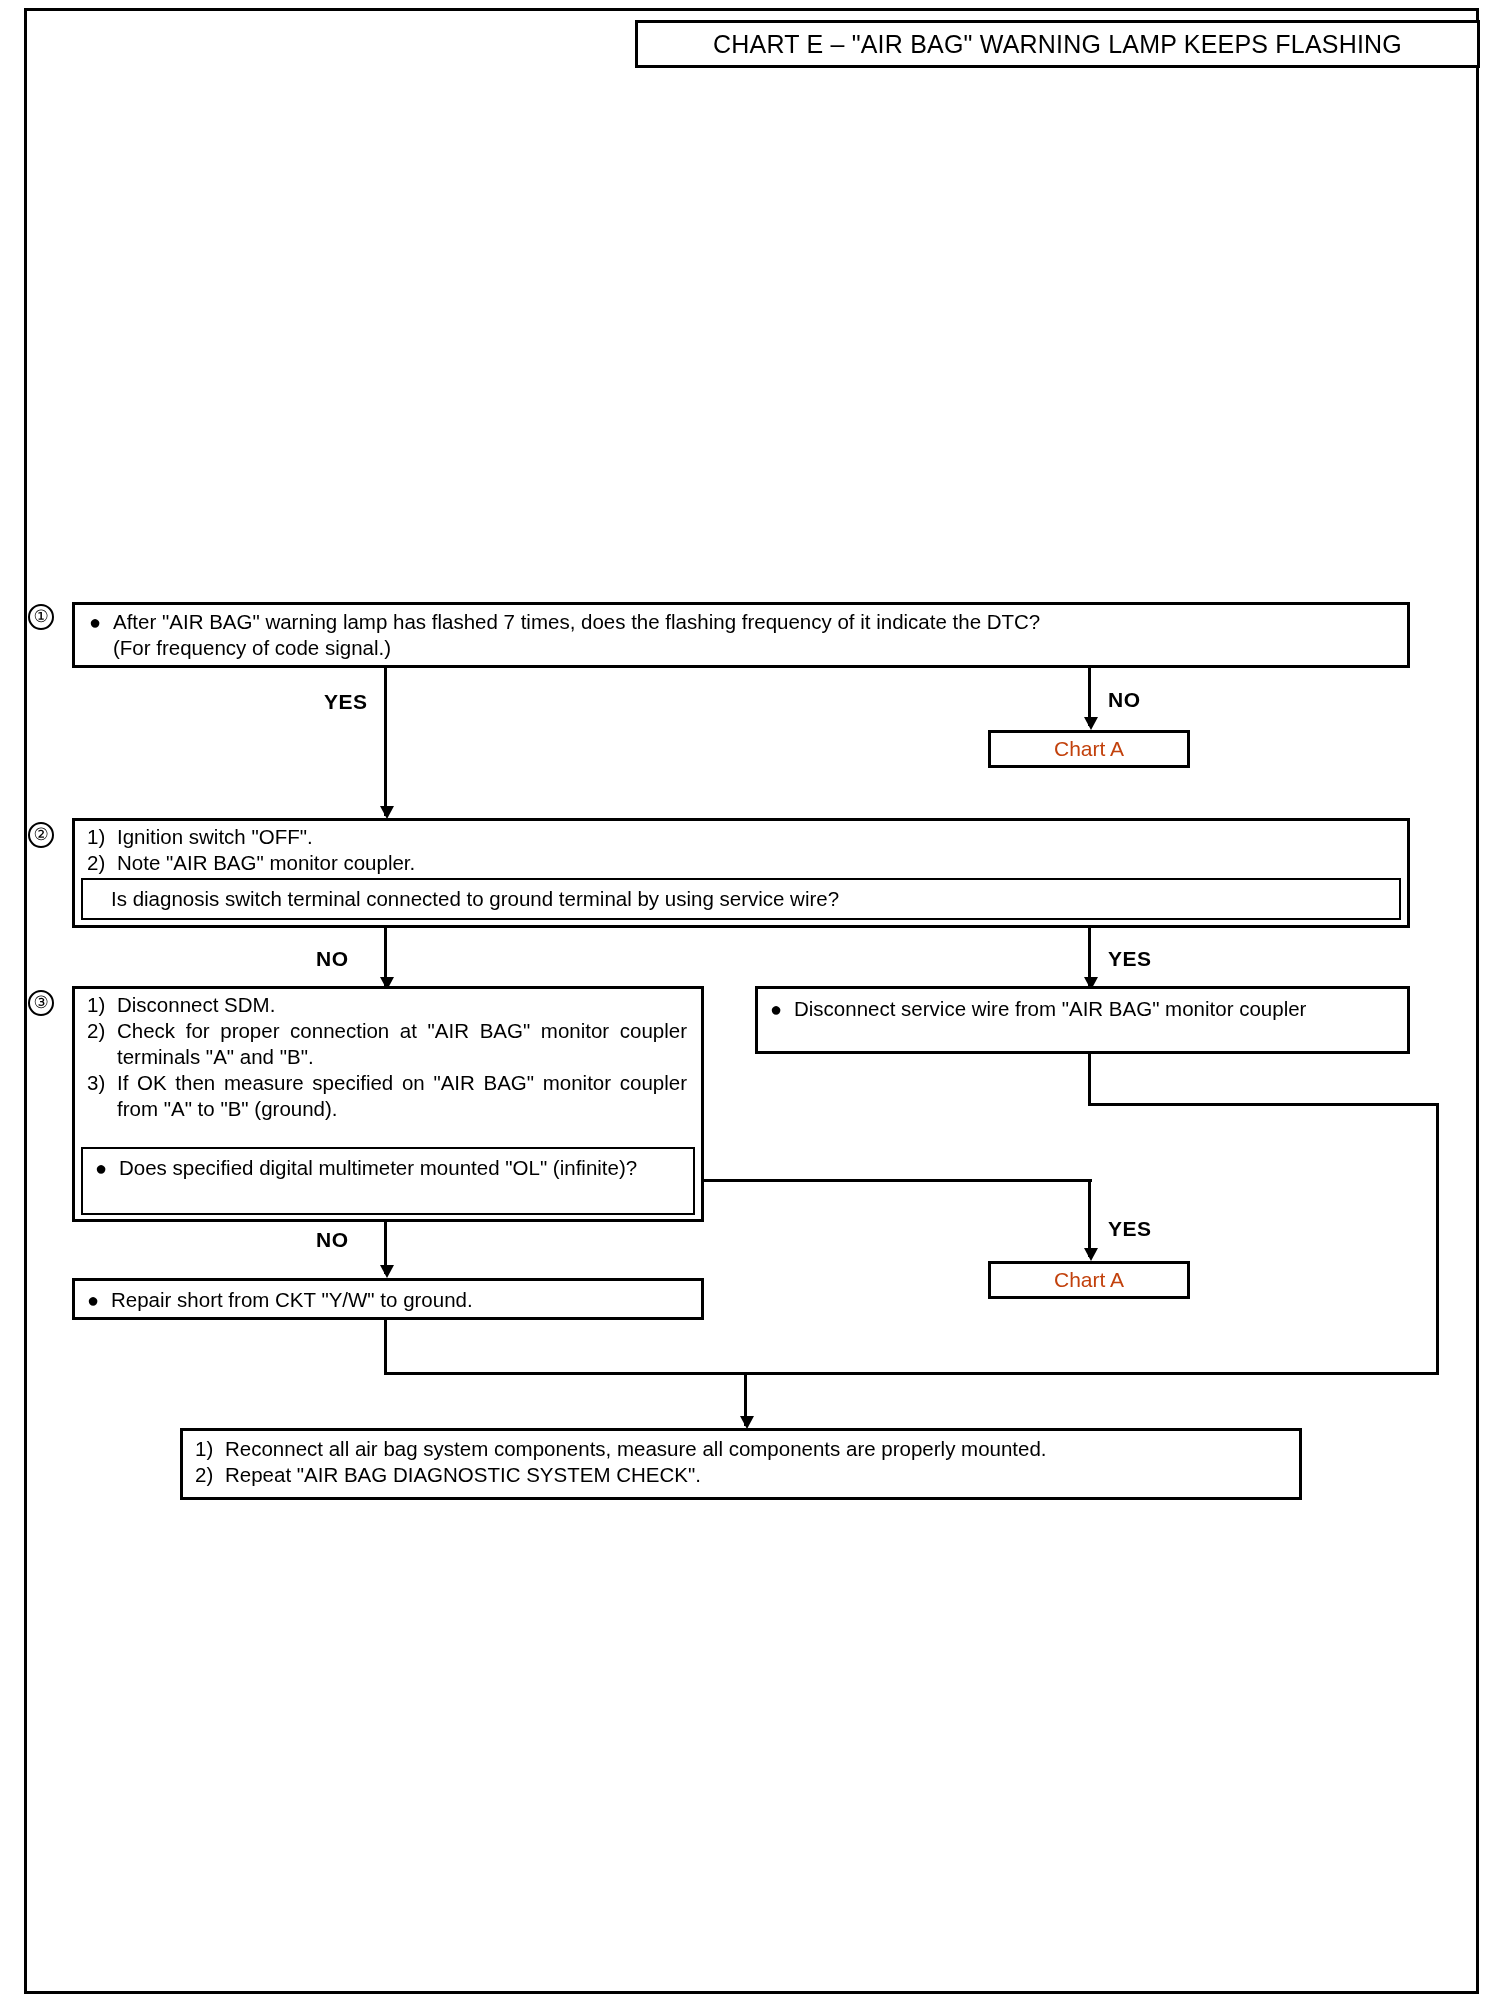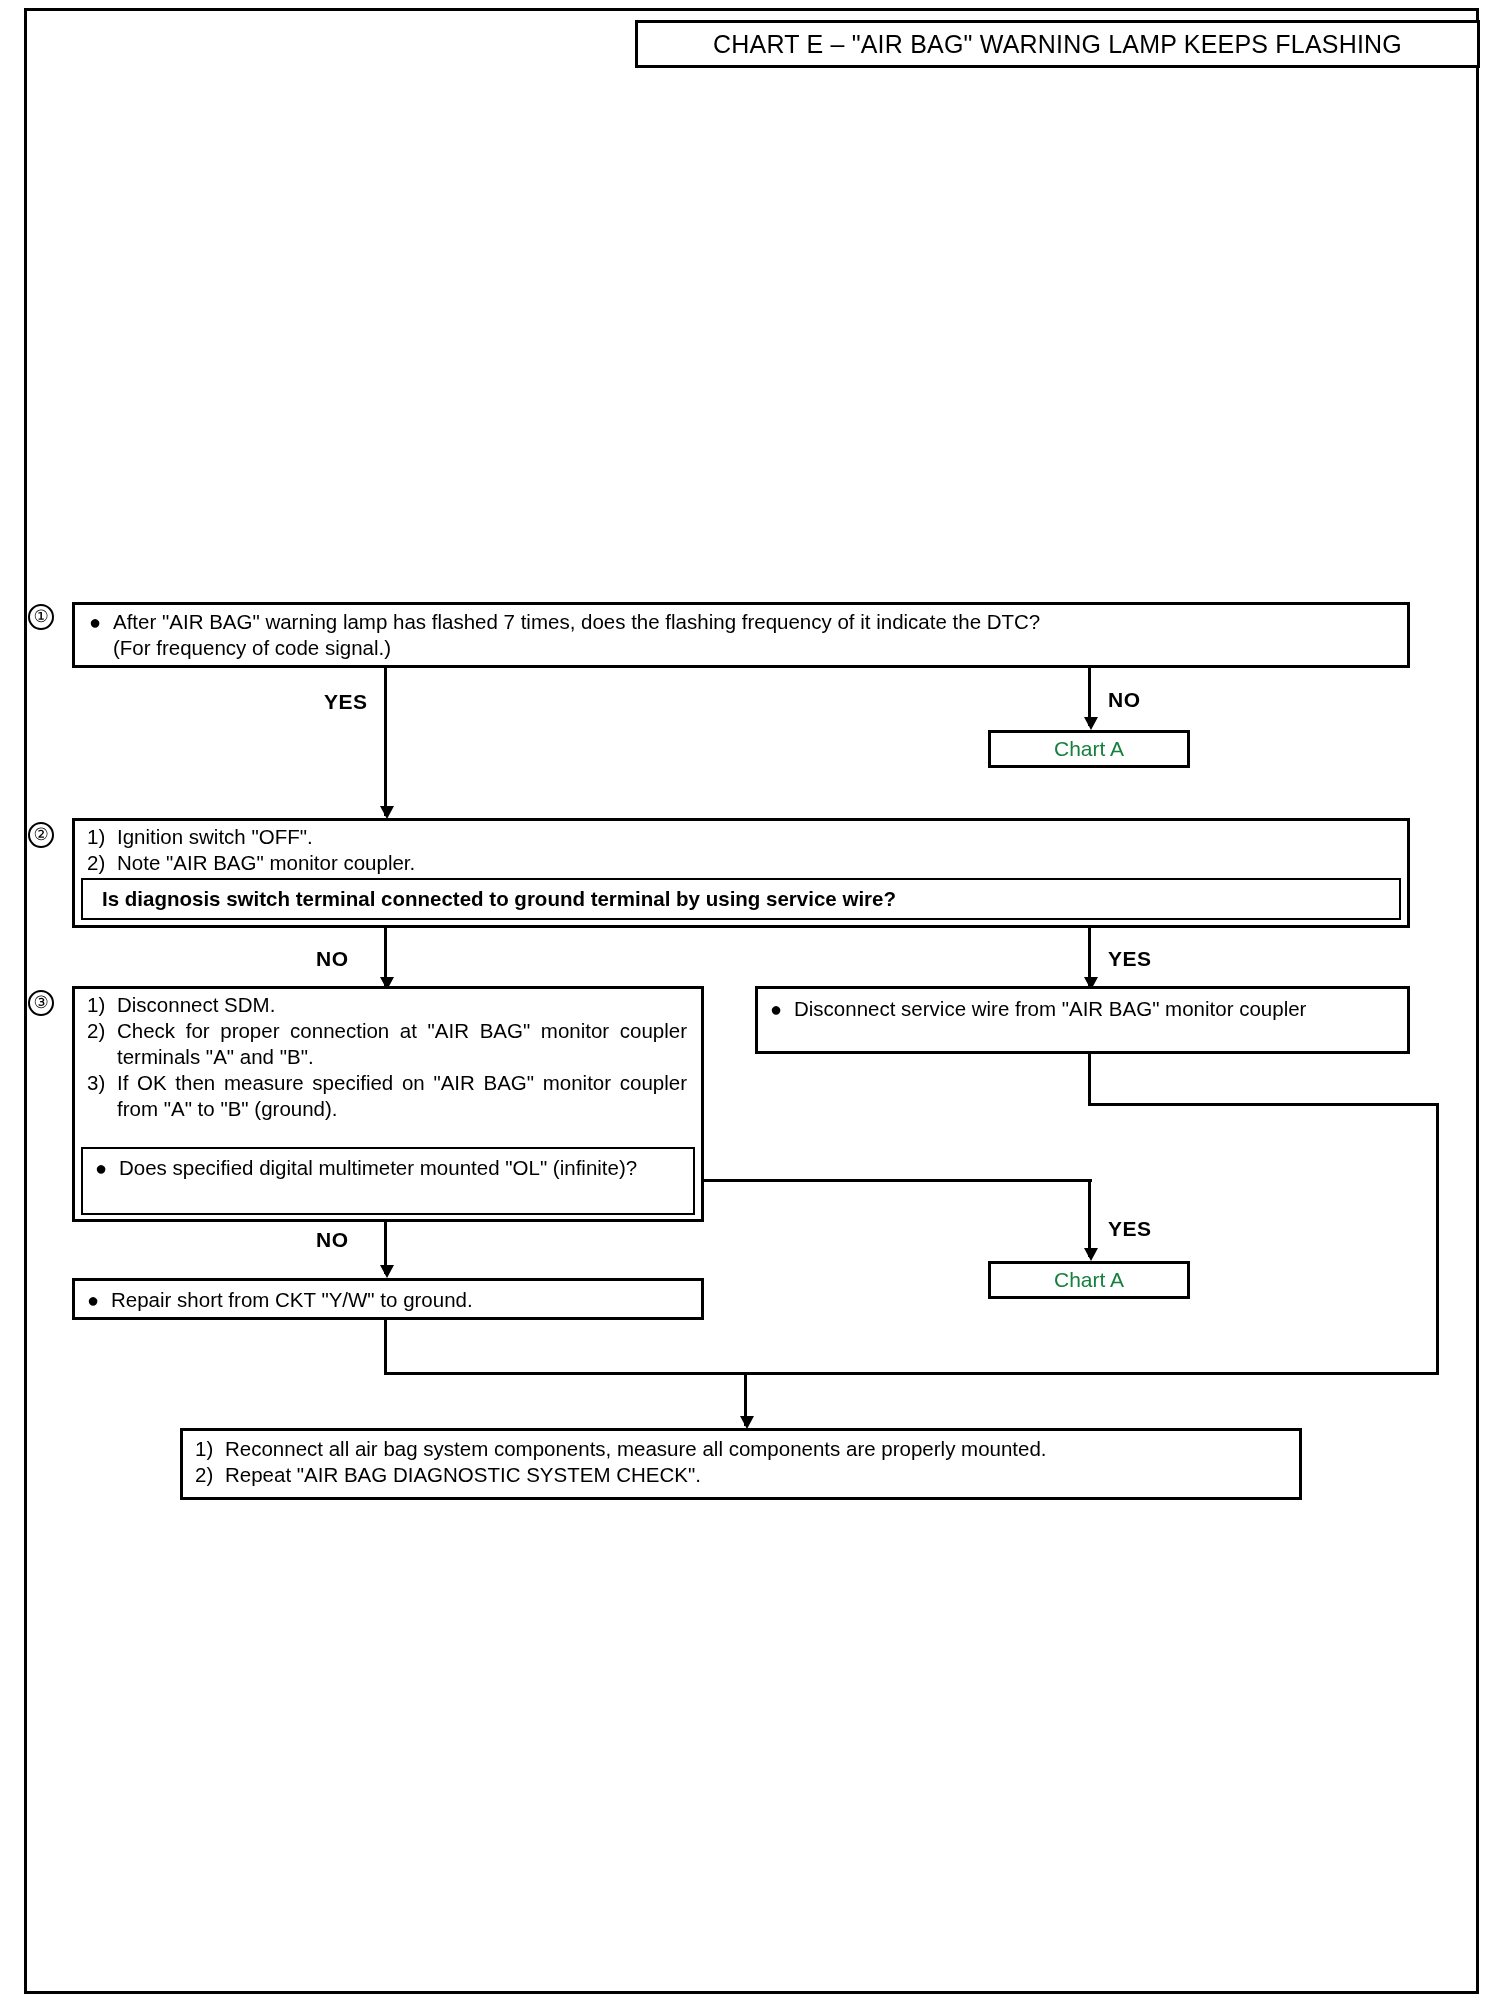--- a/index.html
+++ b/index.html
@@ -153,21 +153,21 @@
   }
   .chart-box {
     position: absolute;
     border: 3px solid #000;
     box-sizing: border-box;
     background: #fff;
     display: flex;
     align-items: center;
     justify-content: center;
     font-size: 21px;
-    color: #15803d;
+    color: #c2410c;
   }
 </style>
 </head>
 <body>
 
 <div id="page">
 
   <div class="frame-left"></div>
   <div class="frame-right"></div>
   <div class="frame-top"></div>
@@ -210,21 +210,21 @@
       <div class="num-row">
         <span class="num">1)</span>
         <span class="num-text">Ignition switch "OFF".</span>
       </div>
       <div class="num-row">
         <span class="num">2)</span>
         <span class="num-text">Note "AIR BAG" monitor coupler.</span>
       </div>
     </div>
     <div class="box-inner" style="left:6px; top:57px; width:1320px; height:42px;">
-      <div class="txt" style="padding:6px 0 0 19px;font-weight:bold;">Is diagnosis switch terminal connected to ground terminal by using service wire?</div>
+      <div class="txt" style="padding:6px 0 0 28px;">Is diagnosis switch terminal connected to ground terminal by using service wire?</div>
     </div>
   </div>
 
   <div class="vline" style="left:384px; top:928px; height:58px;"></div>
   <div class="arrow-down" style="left:380px; top:977px;"></div>
   <div class="label" style="left:316px; top:947px;">NO</div>
 
   <div class="vline" style="left:1088px; top:928px; height:58px;"></div>
   <div class="arrow-down" style="left:1084px; top:977px;"></div>
   <div class="label" style="left:1108px; top:947px;">YES</div>

